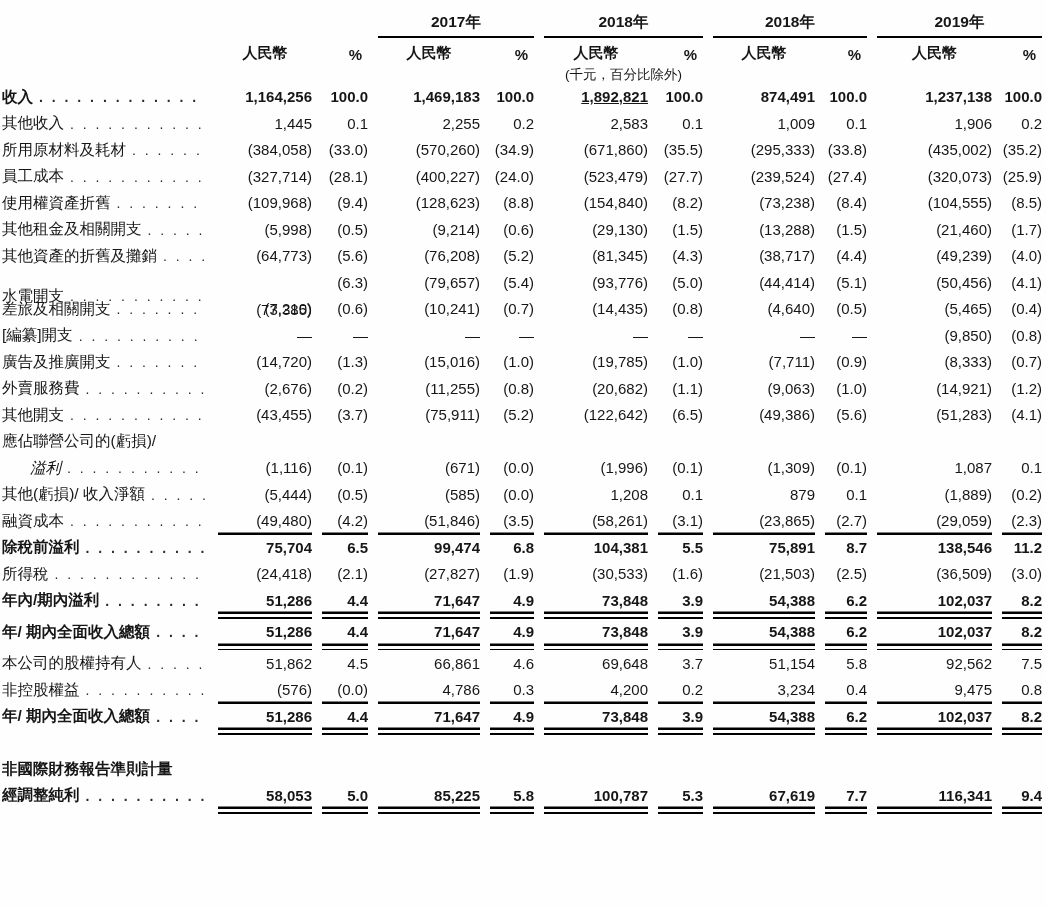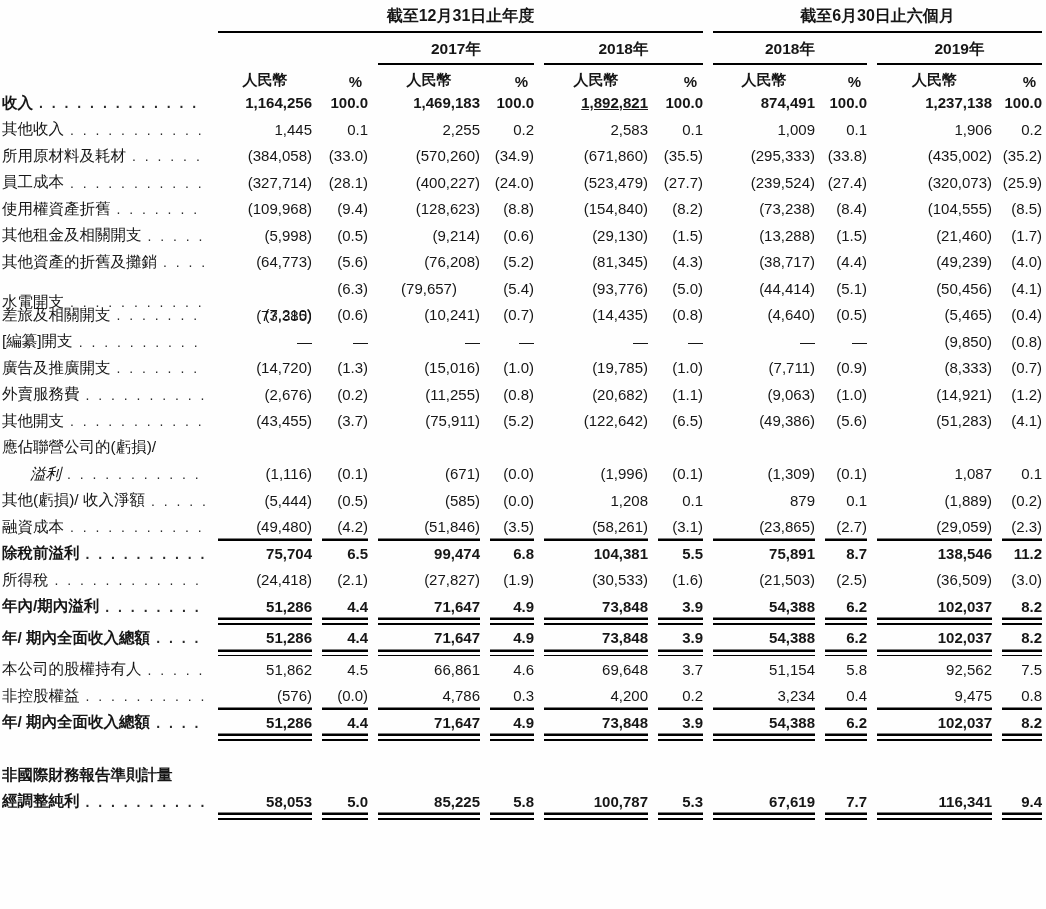--- a/index.html
+++ b/index.html
@@ -47,24 +47,20 @@
   .u1{box-shadow:inset 0 -2.5px 0 #000;}
   .u2{box-shadow:inset 0 -2.5px 0 #000;position:relative;}
   .u2::after{content:"";position:absolute;left:0;right:0;bottom:-4.5px;height:1.5px;background:#000;}
   .rd{margin-bottom:5px;}
 </style>
 </head>
 <body>
 
 <div class="page">
 
-  <div class="grid hrow">
-    <div class="hgrp" style="grid-column:2 / span 6">截至12月31日止年度</div>
-    <div class="hgrp" style="grid-column:8 / span 4">截至6月30日止六個月</div>
-  </div>
 
   <div class="grid hrow">
       <div class="yh" style="grid-column: 4 / span 2;">2017年</div>
       <div class="yh" style="grid-column: 6 / span 2;">2018年</div>
       <div class="yh" style="grid-column: 8 / span 2;">2018年</div>
       <div class="yh" style="grid-column: 10 / span 2;">2019年</div>
     </div>
 
   <div class="grid hrow">
       <div class="uh-rmb" style="grid-column: 2;">人民幣</div>
@@ -72,20 +68,23 @@
       <div class="uh-rmb" style="grid-column: 4;">人民幣</div>
       <div class="uh-pct" style="grid-column: 5;">%</div>
       <div class="uh-rmb" style="grid-column: 6;">人民幣</div>
       <div class="uh-pct" style="grid-column: 7;">%</div>
       <div class="uh-rmb" style="grid-column: 8;">人民幣</div>
       <div class="uh-pct" style="grid-column: 9;">%</div>
       <div class="uh-rmb" style="grid-column: 10;">人民幣</div>
       <div class="uh-pct" style="grid-column: 11;">%</div>
     </div>
 
+  <div class="grid">
+    <div class="note">(千元，百分比除外)</div>
+  </div>
 
 
   <div>
       <div class="grid row">
         <div class="lab b">
           <div class="lt">收入</div>
           <div class="leader">. . . . . . . . . . . . . . . . . . . . . . . . . . . . . . . . . . . .</div>
         </div>
         <div class="val b" style="grid-column: 2;">1,164,256</div>
         <div class="val b" style="grid-column: 3;">100.0</div>
@@ -194,21 +193,21 @@
         <div class="val" style="grid-column: 10;">(49,239)</div>
         <div class="val" style="grid-column: 11;">(4.0)</div>
       </div>
       <div class="grid row">
         <div class="lab">
           <div class="lt">水電開支</div>
           <div class="leader">. . . . . . . . . . . . . . . . . . . . . . . . . . . . . . . . . . . .</div>
         </div>
         <div class="val" style="grid-column: 2; margin-top: 27px;">(73,385)</div>
         <div class="val" style="grid-column: 3;">(6.3)</div>
-        <div class="val" style="grid-column: 4; text-align: center;">(79,657)</div>
+        <div class="val" style="grid-column: 4;">(79,657)</div>
         <div class="val" style="grid-column: 5;">(5.4)</div>
         <div class="val" style="grid-column: 6;">(93,776)</div>
         <div class="val" style="grid-column: 7;">(5.0)</div>
         <div class="val" style="grid-column: 8;">(44,414)</div>
         <div class="val" style="grid-column: 9;">(5.1)</div>
         <div class="val" style="grid-column: 10;">(50,456)</div>
         <div class="val" style="grid-column: 11;">(4.1)</div>
       </div>
       <div class="grid row">
         <div class="lab">

